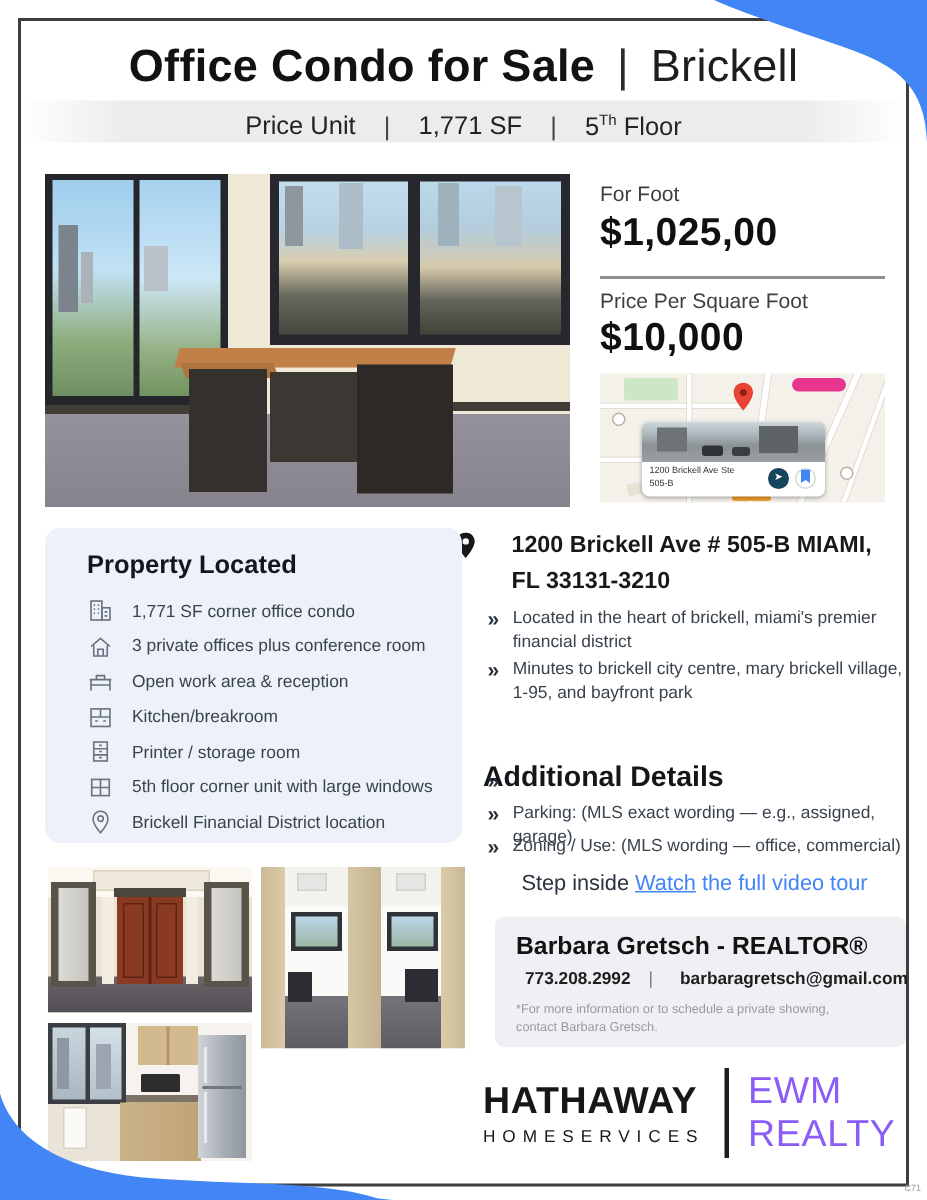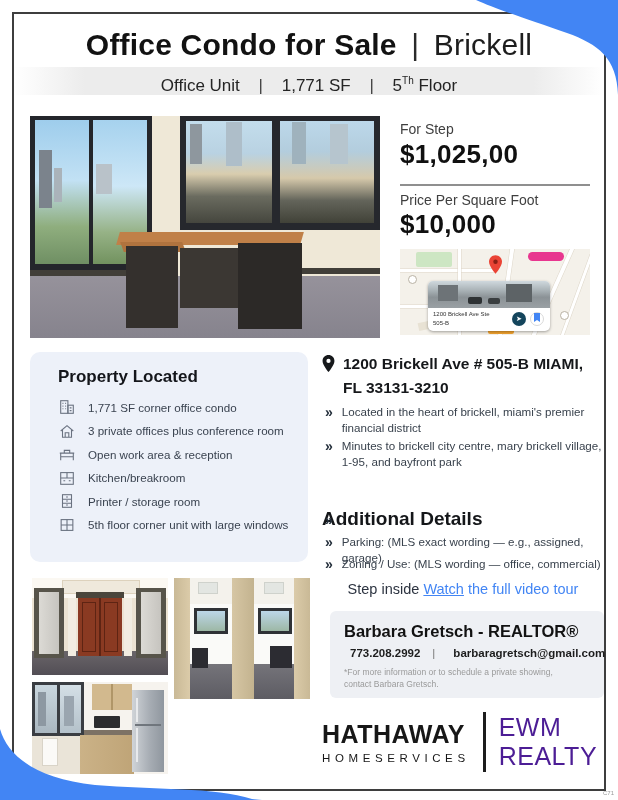--- a/index.html
+++ b/index.html
@@ -26,21 +26,21 @@
   .p-divider{position:absolute;left:400px;top:184px;width:190px;height:2px;background:#8f8f8f;}
   
   .scene{position:absolute;overflow:hidden;background:#efe8d7;}
   
   .map{position:absolute;left:400px;top:249px;width:190px;height:86px;background:#f4f1ea;overflow:hidden;}
   .infocard{position:absolute;left:28px;top:32px;width:122px;height:50px;background:#fff;border-radius:5px;
             box-shadow:0 1px 3px rgba(0,0,0,.35);overflow:hidden;}
   .ic-text{position:absolute;left:5px;top:29px;width:78px;font-size:6px;line-height:1.5;color:#333;}
   .ic-btn{position:absolute;top:31px;width:14px;height:14px;border-radius:50%;text-align:center;line-height:14px;font-size:7px;}
   
-  .addr{position:absolute;left:322px;top:352px;width:284px;display:flex;gap:8px;}
+  .addr{position:absolute;left:304px;top:352px;width:284px;display:flex;gap:24px;}
   .addr .txt{font-size:15.5px;font-weight:700;color:#16181b;line-height:1.55;}
   .blt{position:absolute;display:flex;gap:9px;width:282px;}
   .blt .mark{font-size:14px;font-weight:700;color:#26313d;line-height:1.25;}
   .blt .txt{font-size:11.6px;color:#39424d;line-height:1.4;}
   .h2{position:absolute;left:322px;font-size:19px;font-weight:700;color:#141619;margin-top:24px;}
   
   .cta{position:absolute;left:322px;top:581px;width:282px;text-align:center;font-size:14.5px;color:#2c3340;}
   .cta a{color:#4285f4;text-decoration:none;}
   .cta .u{text-decoration:underline;}
   
@@ -48,21 +48,21 @@
          box-sizing:border-box;padding:11px 14px;}
   .agent .name{font-size:16.5px;font-weight:700;color:#121212;}
   .agent .row{display:flex;align-items:center;gap:6px;margin-top:6px;font-size:11.5px;font-weight:700;color:#1d1d1d;}
   .agent .row .pipe{margin:0 6px;color:#777;font-weight:400;}
   .agent .disc{margin-top:7px;font-size:8.5px;color:#9a9a9a;line-height:1.45;width:210px;}
   
   .brand{position:absolute;left:322px;top:712px;display:flex;align-items:center;gap:13px;}
   .brand .bh{font-size:25px;font-weight:800;color:#171717;line-height:1.08;letter-spacing:.5px;}
   .brand .hs{font-size:11.5px;font-weight:400;color:#171717;letter-spacing:4.6px;margin-top:4px;}
   .brand .bar{width:3px;height:60px;background:#1d1d1d;}
-  .brand .ewm{font-size:25px;font-weight:400;color:#4c1d95;line-height:1.15;letter-spacing:.5px;}
+  .brand .ewm{font-size:25px;font-weight:400;color:#8b5cf6;line-height:1.15;letter-spacing:.5px;}
   
   .pov{position:absolute;left:30px;top:352px;width:278px;height:210px;background:#edf1f9;border-radius:10px;
        box-sizing:border-box;padding:15px 0 0 28px;}
   .pov .head{font-size:17px;font-weight:700;color:#14161b;margin-bottom:11px;}
   .pov-item{display:flex;align-items:center;gap:12px;margin-bottom:5.5px;}
   .pov-item .lbl{font-size:11.6px;color:#3a4350;}
   .pov-item svg{flex:0 0 auto;}
   .corner-note{position:absolute;left:603px;top:790px;font-size:6px;color:#999;}
 </style>
 </head>
@@ -78,21 +78,21 @@
   <svg class="corner-bl" width="262" height="71" viewBox="0 0 262 71">
     <path d="M0 0 C8 28 38 50 95 56 C152 61 216 58 252 70 L262 71 L0 71 Z" fill="#4285f4"></path>
   </svg>
 
   <div class="title">
     <span>Office Condo for Sale</span>
     <span class="sep">|</span>
     <span class="loc">Brickell</span>
   </div>
   <div class="subtitle">
-    <span>Office Unit</span>
+    <span>Price Unit</span>
     <span class="pipe">|</span>
     <span>1,771 SF</span>
     <span class="pipe">|</span>
     <span><span>5</span><sup>Th</sup> <span>Floor</span></span>
   </div>
 
   <div class="scene" style="left:30px;top:116px;width:350px;height:222px;">
     <div style="inset:0;background:#efe8d7"></div>
     <div style="left:0;top:0;width:122px;height:154px;background:#24262b"></div>
     <div style="left:5px;top:4px;width:54px;height:144px;background:linear-gradient(180deg,#9ecdec 0%,#c2e1f4 42%,#8fae7e 74%,#6f8f63 100%)"></div>
@@ -110,21 +110,21 @@
     <div style="left:0;top:154px;width:122px;height:6px;background:#413e38"></div>
     <div style="left:150px;top:152px;width:200px;height:6px;background:#413e38"></div>
     <div style="left:0;top:160px;width:350px;height:62px;background:linear-gradient(180deg,#96929b,#86838d)"></div>
     <div style="left:88px;top:116px;width:184px;height:13px;background:#c08048;transform:skewX(-16deg)"></div>
     <div style="left:92px;top:126px;width:62px;height:10px;background:#b0733e;transform:skewX(20deg)"></div>
     <div style="left:96px;top:130px;width:52px;height:82px;background:#34302d"></div>
     <div style="left:150px;top:132px;width:58px;height:60px;background:#3b3733"></div>
     <div style="left:208px;top:127px;width:64px;height:86px;background:#2c2927"></div>
   </div>
 
-  <div class="p-label" style="top:121px;">For Step</div>
+  <div class="p-label" style="top:121px;">For Foot</div>
   <div class="p-value" style="top:139px;">$1,025,00</div>
   <div class="p-divider"></div>
   <div class="p-label" style="top:192px;">Price Per Square Foot</div>
   <div class="p-value" style="top:209px;">$10,000</div>
 
   <div class="map scene">
     <div style="left:16px;top:3px;width:36px;height:15px;background:#cde6c3;border-radius:2px"></div>
     <div style="left:0;top:20px;width:95px;height:3px;background:#fff;box-shadow:0 0 0 .5px #ddd6c8"></div>
     <div style="left:0;top:56px;width:120px;height:3px;background:#fff;box-shadow:0 0 0 .5px #ddd6c8"></div>
     <div style="left:58px;top:0;width:3px;height:86px;background:#fff;box-shadow:0 0 0 .5px #ddd6c8"></div>
@@ -262,20 +262,27 @@
       </svg>
       <span class="lbl">Printer / storage room</span>
     </div>
     <div class="pov-item">
       <svg width="18" height="18" viewBox="0 0 20 20" fill="none" stroke="#6a7280" stroke-width="1.2">
         <rect x="3.5" y="4" width="13" height="12"></rect>
           <path d="M10 4v12M3.5 10h13"></path>
       </svg>
       <span class="lbl">5th floor corner unit with large windows</span>
     </div>
+    <div class="pov-item">
+      <svg width="18" height="18" viewBox="0 0 20 20" fill="none" stroke="#6a7280" stroke-width="1.2">
+        <path d="M10 2a5.5 5.5 0 0 1 5.5 5.5C15.5 11.5 10 18 10 18S4.5 11.5 4.5 7.5A5.5 5.5 0 0 1 10 2z"></path>
+          <circle cx="10" cy="7.5" r="2"></circle>
+      </svg>
+      <span class="lbl">Brickell Financial District location</span>
+    </div>
   </div>
 
   <div class="scene" style="left:32px;top:578px;width:136px;height:97px;background:#ece3d2;">
     <div style="left:0;top:0;width:136px;height:20px;background:#fbf8f2"></div>
     <div style="left:30px;top:2px;width:76px;height:12px;background:#efe9dc;border:1px solid #ddd2bd"></div>
     <div style="left:0;bottom:0;width:136px;height:24px;background:linear-gradient(180deg,#6a6569,#524e55)"></div>
     <div style="left:2px;top:10px;width:30px;height:70px;background:#57544a"></div>
     <div style="left:7px;top:14px;width:20px;height:62px;background:linear-gradient(90deg,#dcdad5,#c6c4bf)"></div>
     <div style="left:104px;top:10px;width:30px;height:70px;background:#57544a"></div>
     <div style="left:109px;top:14px;width:20px;height:62px;background:linear-gradient(90deg,#dcdad5,#c6c4bf)"></div>

